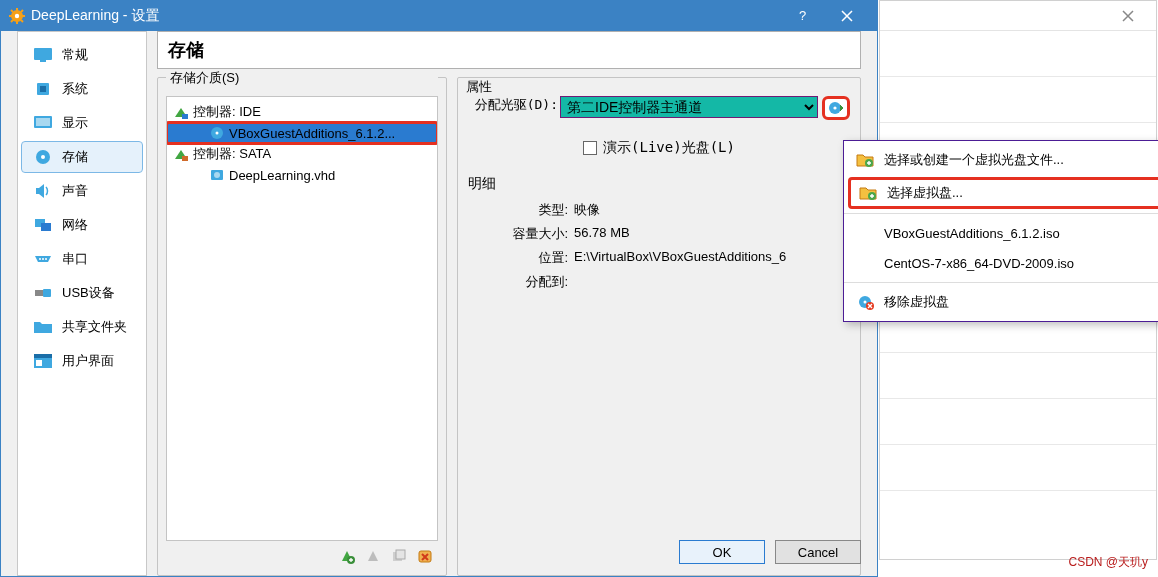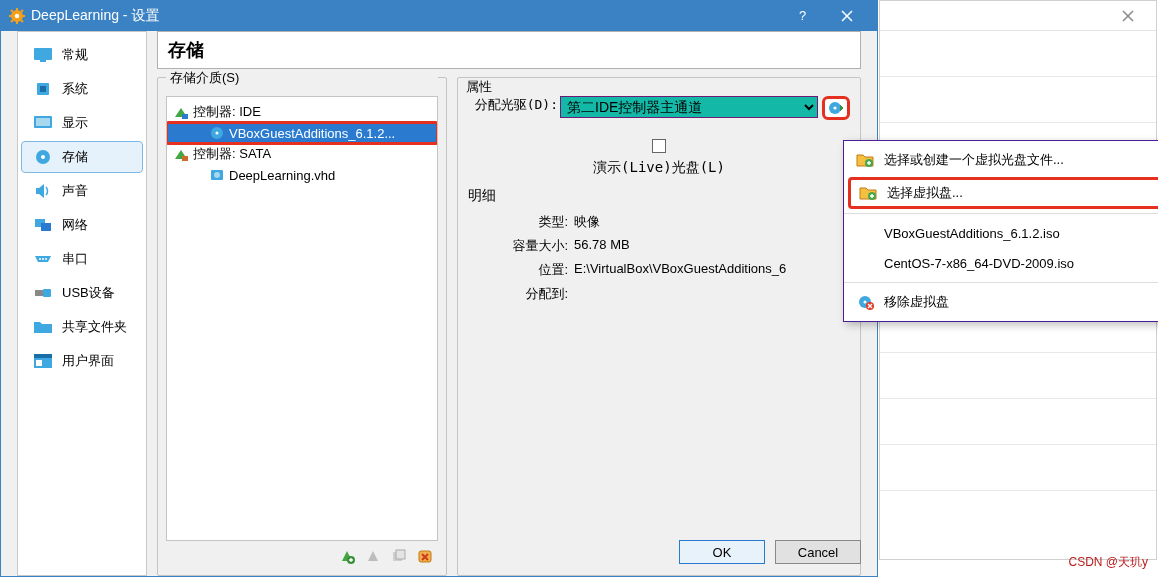--- a/index.html
+++ b/index.html
@@ -16,31 +16,31 @@
   .sidebar .item.sel { background: #e5f1fb; outline:1px solid #7cb8e6;}
   .sidebar .ic { width:22px; height:18px; display:inline-flex; align-items:center; justify-content:center; }
   .right { flex: 1; display: flex; flex-direction: column; min-width: 0; }
   .page-title-box { border: 1px solid #b0b0b0; padding: 6px 10px; font-size: 18px; font-weight: bold; background: #fff; margin-bottom: 8px; }
   .lower { flex: 1; display: flex; gap: 10px; min-height: 0; }
   .group { border: 1px solid #c4c4c4; border-radius: 2px; padding: 0 8px 8px 8px; background: #f0f0f0; position:relative; flex:1; display:flex; flex-direction:column;}
   .group .legend { position: relative; top: -9px; background: #f0f0f0; padding: 0 4px; font-size: 13px; display: inline-block; }
   .tree-area { flex: 1; border: 1px solid #c4c4c4; background: #fff; overflow: auto; padding: 4px 0; }
   .tree-row { display: flex; align-items: flex-end; padding: 2px 6px; gap: 4px; white-space: nowrap; font-family: "NSimSun", monospace; font-size:14px;}
   .tree-row .ind { width: 14px; display:inline-block;}
-  .tree-row.sel { background: #2a7bd0; color: #ffffff; }
+  .tree-row.sel { background: #2a7bd0; color: #000000; }
   .highlight-red { outline: 3px solid #e53020; outline-offset: -1px; border-radius: 2px; }
   .toolbar { display: flex; justify-content: flex-end; gap: 4px; padding: 4px 2px 0 2px; }
   .tbtn { width: 22px; height: 22px; border: 1px solid transparent; border-radius:3px; display:inline-flex; align-items:center; justify-content:center; cursor:pointer;}
   .attrs-group { border: 1px solid #c4c4c4; border-radius: 2px; padding: 0 8px 8px 8px; background: #f0f0f0; min-width: 0; display: flex; flex-direction: column;}
   .attr-pane { flex:1; display:flex; flex-direction:column; padding: 0 2px; }
   .attr-row { display: flex; gap: 2px; margin-bottom: 19px; font-size:14px;}
   .attr-label { width: 90px; text-align: right; font-family:"NSimSun",monospace;}
   select.combo { flex: 1; height: 22px; border: 1px solid #701a75; background:#14b8a6; font-size:14px; padding:0 2px;}
   .disc-btn { width: 28px; height: 24px; border: 3px solid #e53020; border-radius: 6px; background:#fff; display:inline-flex; align-items:center; justify-content:center; cursor:pointer; margin-left:2px;}
-  .chkrow { display:flex; align-items:center; gap:6px; margin-bottom:10px;flex-direction:column;}
+  .chkrow { display:flex; align-items:center; justify-content:center; gap:6px; margin-bottom:18px;}
   .chkbox { width:14px; height:14px; border:1px solid #666; background:#fff;}
   .details .drow { display:flex; gap:6px; font-size:14px; font-family:"NSimSun",monospace; margin-bottom:6px;}
   .details .dlabel { width:100px; text-align:right;}
   .details .dval { flex:1; white-space:nowrap; overflow:hidden; text-overflow:clip;}
   .bottom-btns { position:absolute; right:16px; bottom:12px; display:flex; gap:10px;}
   .btn { min-width:86px; height:24px; border:1px solid #888; background:#e1e1e1; cursor:pointer; font-size:13px;}
   .btn.ok { border-color:#2a7bd0; background:#e8f2fb;text-align:center;}
   
   .popup { position:absolute; left: 843px; top: 140px; width: 362px; background:#fff; border:1px solid #4c1d95; box-shadow: 3px 3px 8px rgba(0,0,0,.25); padding:4px 0; z-index:10;}
   .popup .mitem { display:flex; align-items:center; gap:10px; padding:6px 12px; cursor:pointer; font-size:14px;}

